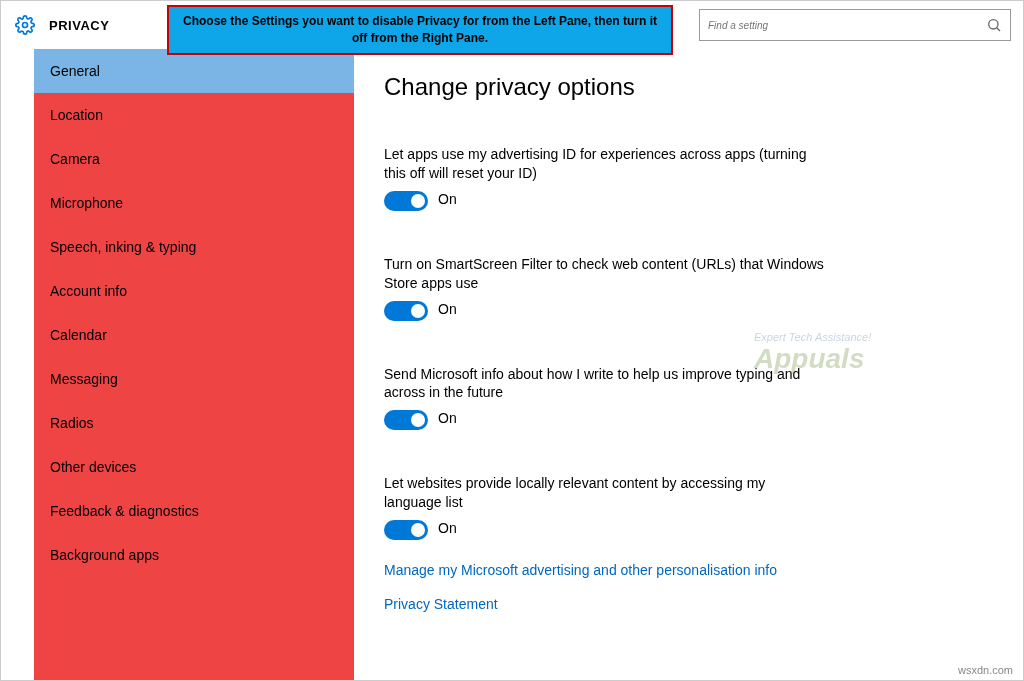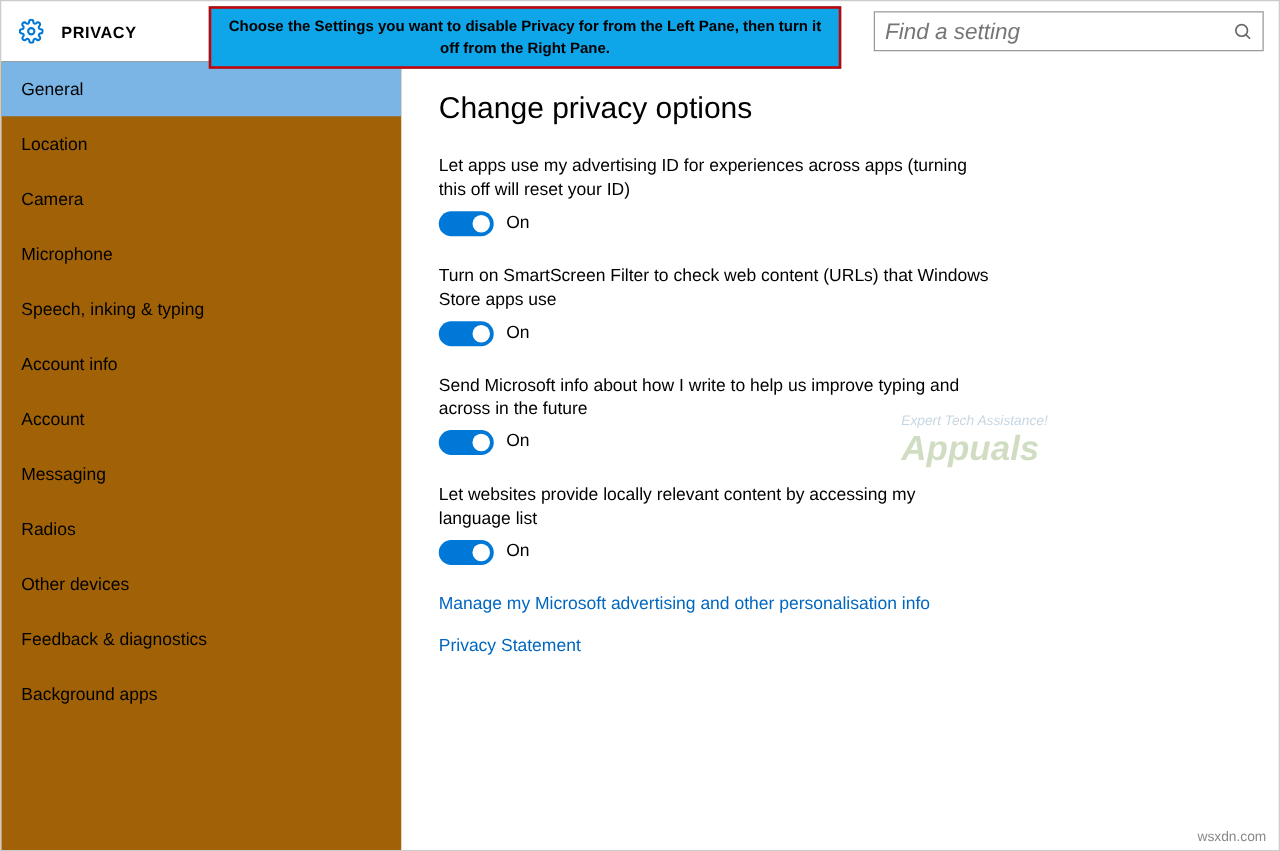--- a/index.html
+++ b/index.html
@@ -31,21 +31,21 @@
       border: 1px solid #999;
       display: flex;
       align-items: center;
       padding: 0 8px;
       background: #fff;
     }
     .search-box input {
       flex: 1;
       border: none;
       outline: none;
-      font-size: 18px;
+      font-size: 10px;
       font-style: italic;
       color: #666;
       background: transparent;
     }
     .search-icon { width: 16px; height: 16px; color: #666; }
     
     .callout {
       position: absolute;
       left: 166px;
       top: 4px;
@@ -57,23 +57,24 @@
       font-size: 12px;
       font-weight: bold;
       z-index: 10;
       line-height: 1.4;
     }
     
     .content { display: flex; height: calc(100% - 48px); }
     
     .sidebar {
       width: 320px;
-      background: #a16207;
+      background: #ef4444;
       padding-top: 0;
       overflow-y: auto;
+      margin-left: 33px;
     }
     .sidebar-item {
       padding: 14px 16px;
       font-size: 14px;
       color: #000;
       cursor: pointer;
     }
     .sidebar-item.selected {
       background: #7bb5e6;
     }
@@ -91,20 +92,21 @@
     }
     .option {
       margin-bottom: 22px;
       max-width: 440px;
     }
     .option-desc {
       font-size: 14px;
       color: #000;
       line-height: 1.35;
       margin-bottom: 8px;
+      margin-top: 44px;
     }
     .toggle-row { display: flex; align-items: flex-start; gap: 10px; }
     .toggle {
       width: 44px; height: 20px;
       background: #0078d7;
       border-radius: 10px;
       position: relative;
       cursor: pointer;
     }
     .toggle::after {
@@ -170,21 +172,21 @@
 </div>
 
 <div class="content">
   <div class="sidebar" id="sidebar">
       <div class="sidebar-item selected">General</div>
       <div class="sidebar-item">Location</div>
       <div class="sidebar-item">Camera</div>
       <div class="sidebar-item">Microphone</div>
       <div class="sidebar-item">Speech, inking &amp; typing</div>
       <div class="sidebar-item">Account info</div>
-      <div class="sidebar-item">Account</div>
+      <div class="sidebar-item">Calendar</div>
       <div class="sidebar-item">Messaging</div>
       <div class="sidebar-item">Radios</div>
       <div class="sidebar-item">Other devices</div>
       <div class="sidebar-item">Feedback &amp; diagnostics</div>
       <div class="sidebar-item">Background apps</div>
     </div>
   <div class="main">
     <div class="watermark">
       <div class="watermark-text1">Expert Tech Assistance!</div>
       <div class="watermark-text2">Appuals</div>

